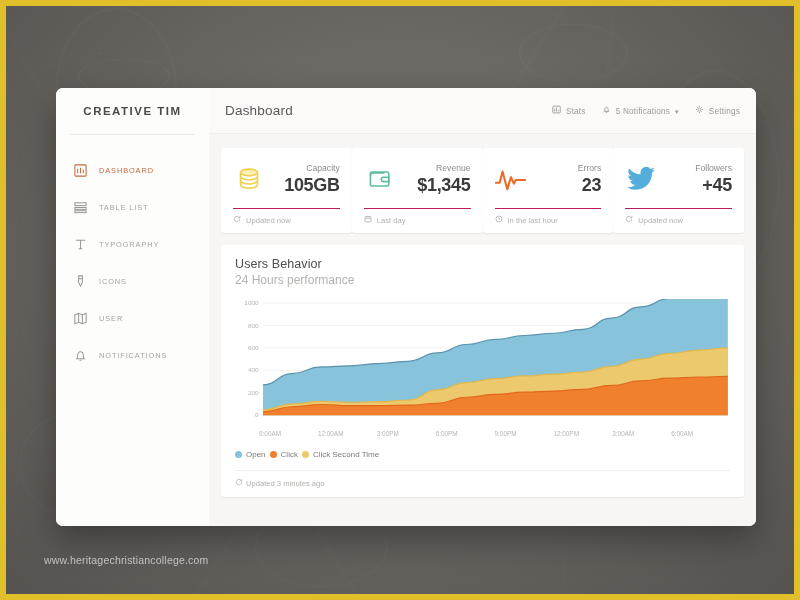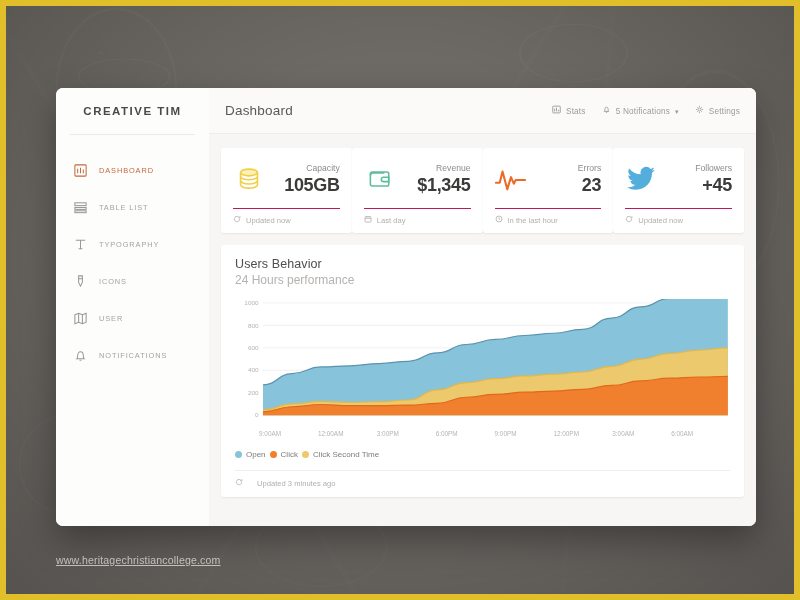--- a/index.html
+++ b/index.html
@@ -134,30 +134,29 @@
   #chart-sub { font-size: 12px; color: #b5b2af; margin-top: 2px; }
   #plot { margin-top: 12px; height: 128px; position: relative; }
   #plot svg { display: block; width: 100%; height: 100%; }
   #xlabels { display: flex; margin-top: 3px; padding-left: 24px; }
   #xlabels span { font-size: 6.4px; color: #b7b4b1; flex: 1; text-align: left; }
   #legend { display: flex; align-items: center; gap: 4px; margin-top: 13px; }
   .lg { display: flex; align-items: center; gap: 4px; font-size: 8px; color: #7e7c7a; }
   .dot { width: 7px; height: 7px; border-radius: 50%; }
   #chart-foot {
     margin-top: 11px; border-top: 1px solid #f0eeec;
-    padding: 7px 0 9px 0; display: flex; align-items: center; gap: 14px;
+    padding: 7px 0 9px 0; display: flex; align-items: center; gap: 3px;
     font-size: 7.6px; color: #b3b0ad;
   }
   #chart-foot svg { width: 8px; height: 8px; stroke: #b3b0ad; fill: none; stroke-width: 1.2; }
 
   #watermark {
-    position: absolute; left: 50px; top: 548px;
+    position: absolute; left: 38px; top: 548px;
     font-size: 10.5px; color: rgba(255,255,255,.62);
     letter-spacing: .2px;
-    text-decoration: underline;
   }
 </style>
 </head>
 <body>
 
 <div id="stage">
   <div id="bg-pattern"></div>
   <div id="vignette"></div>
 
   <div id="app">

